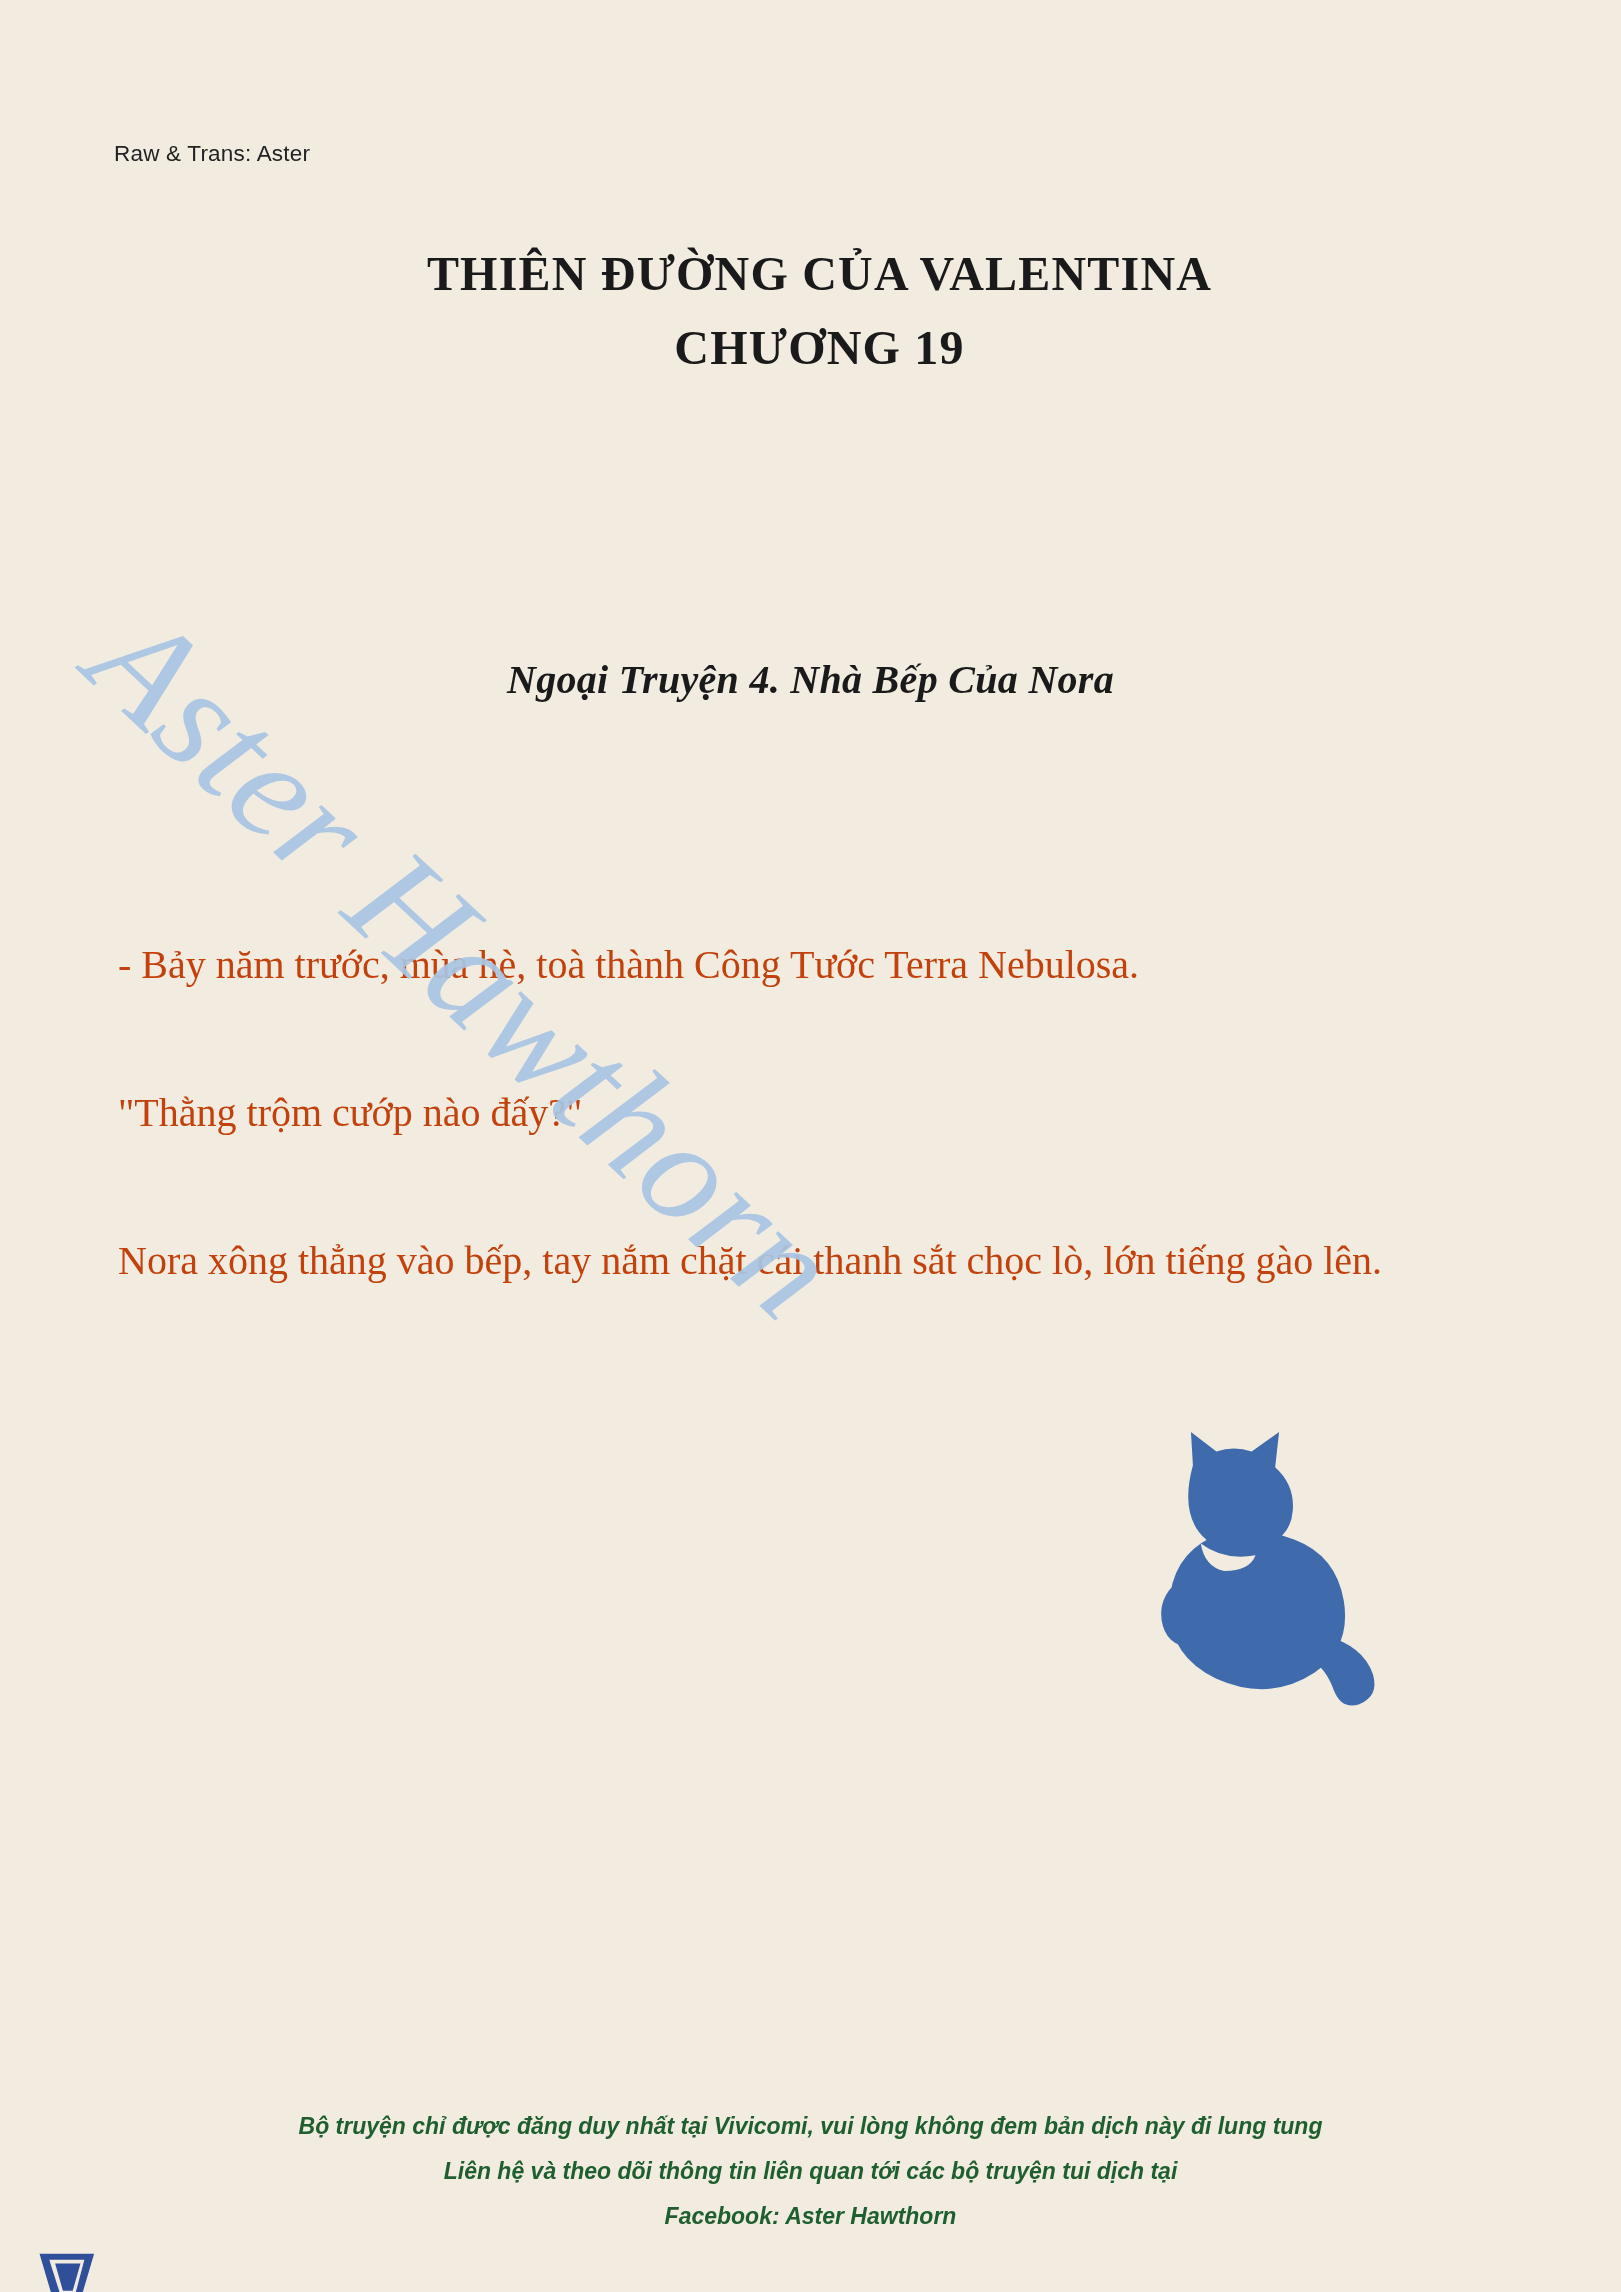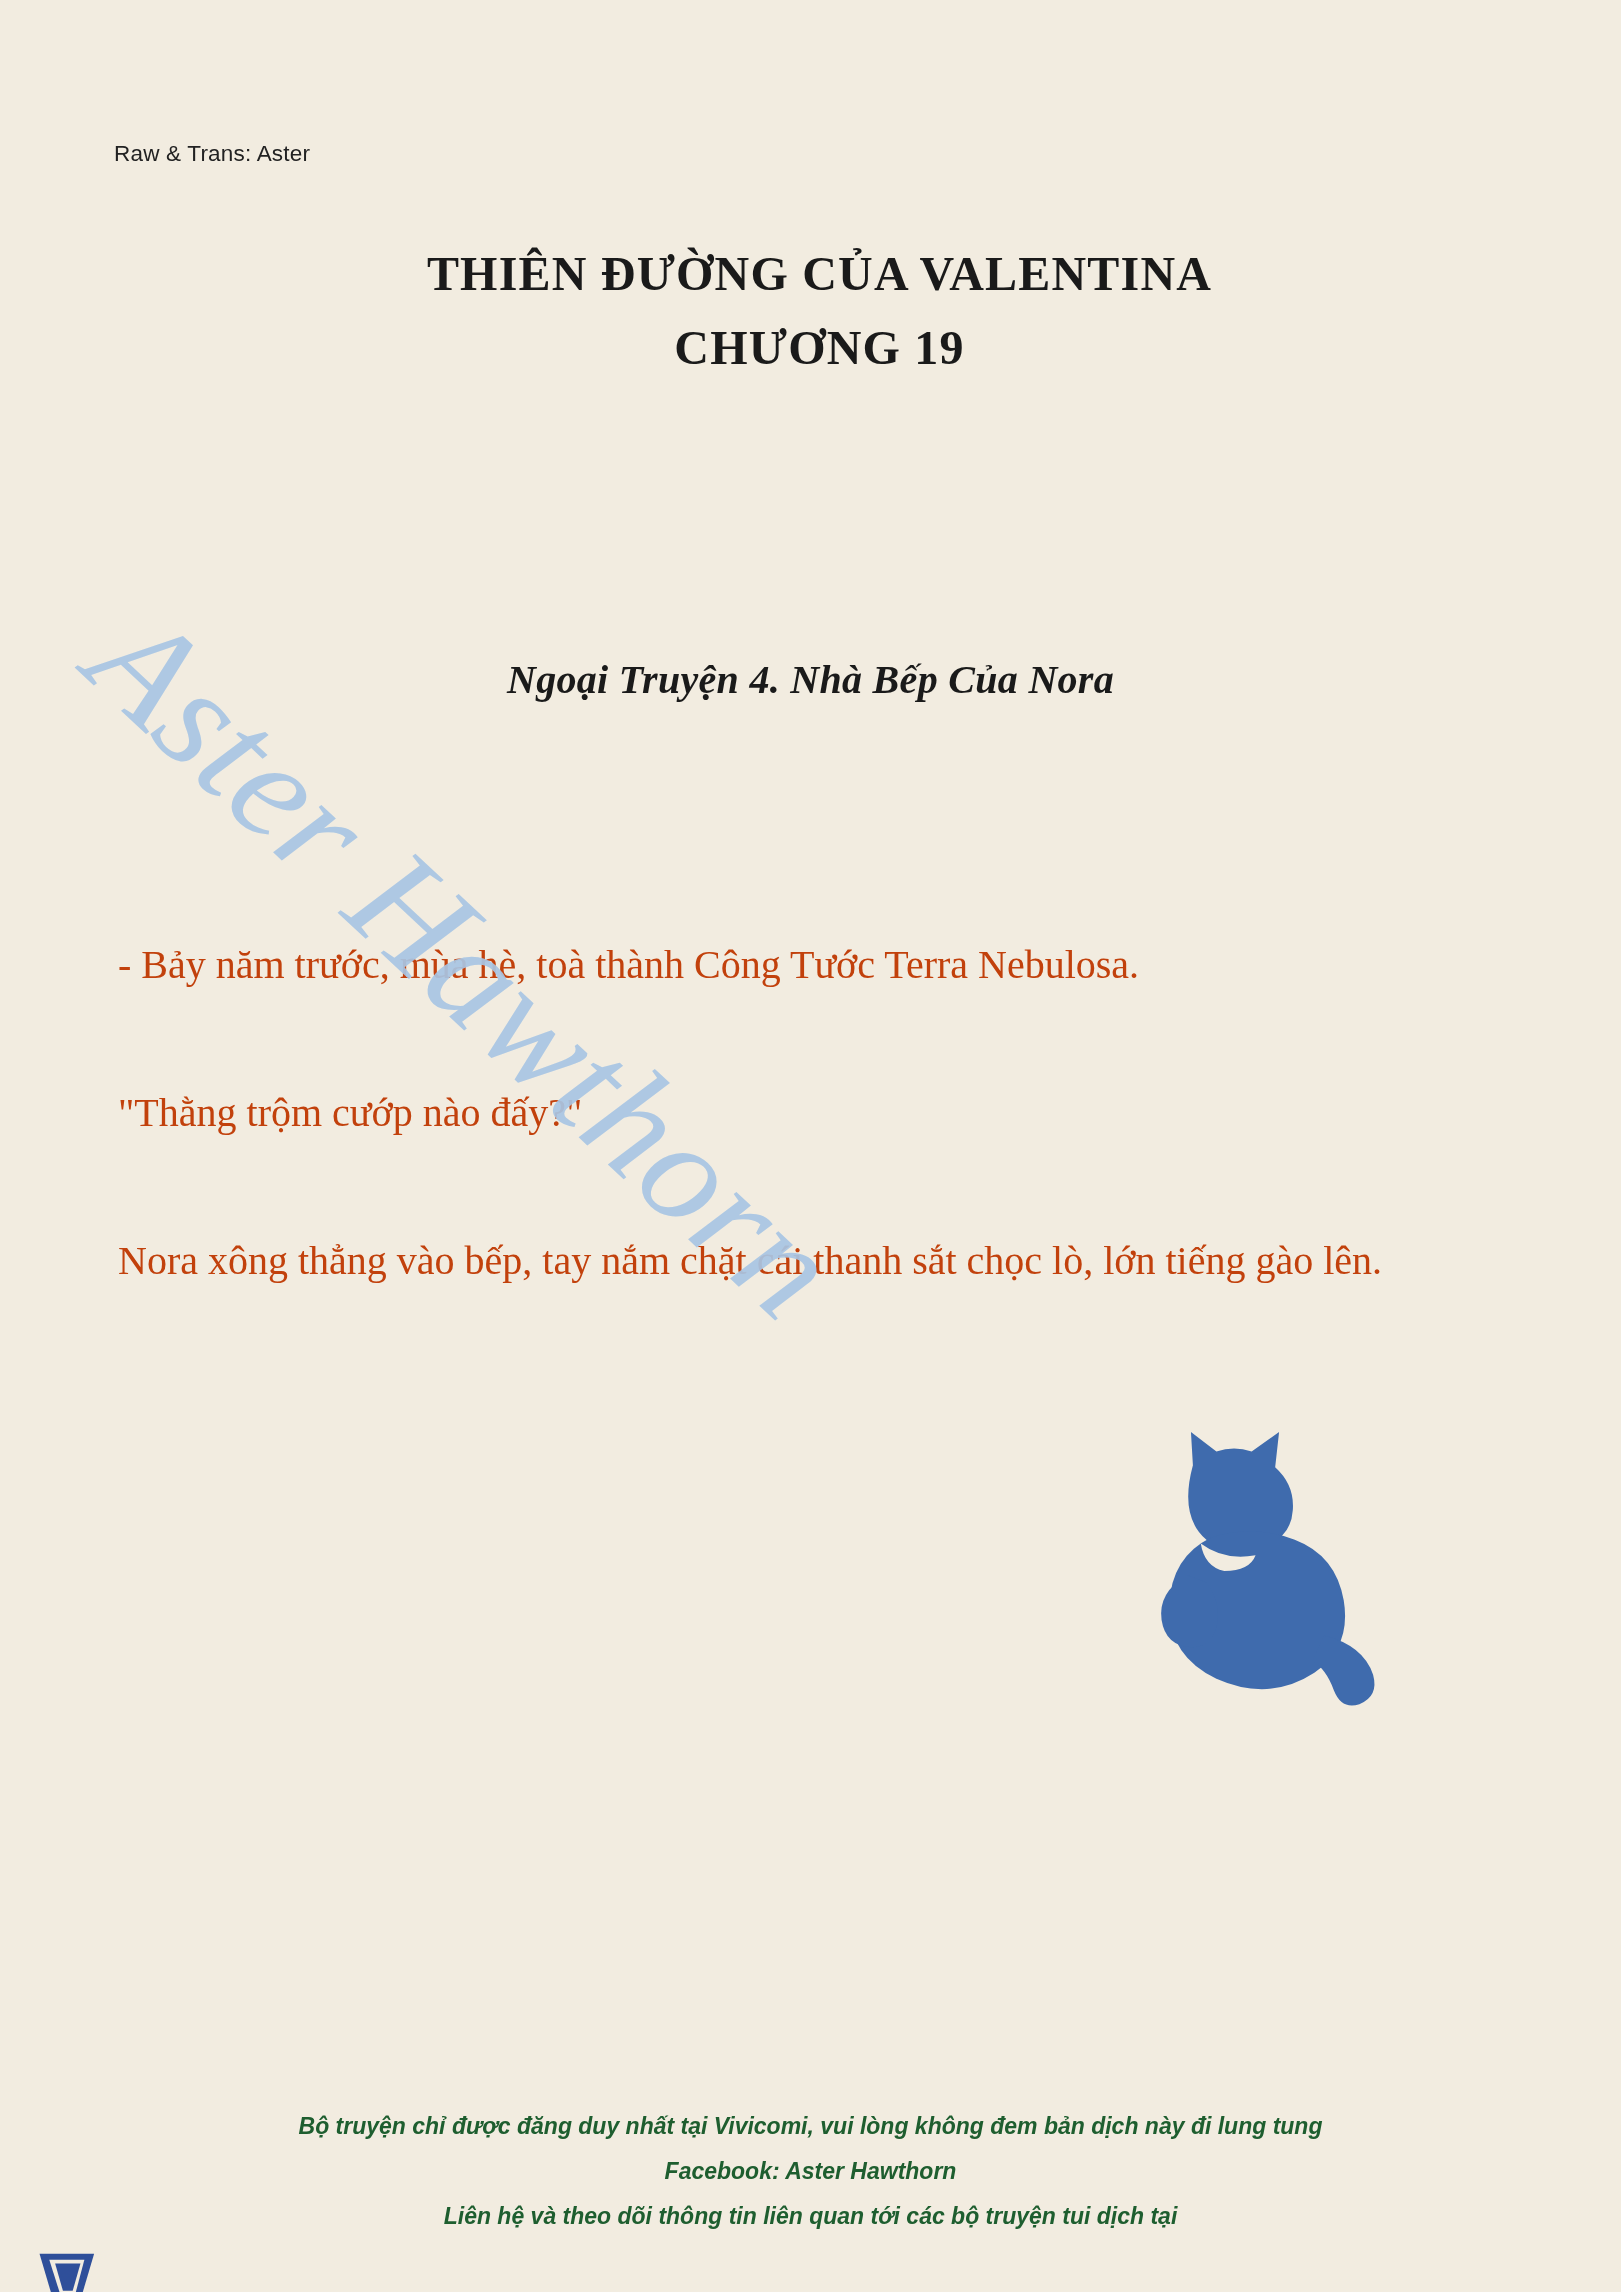--- a/index.html
+++ b/index.html
@@ -181,22 +181,22 @@
       </g>
       <g fill="#f2ece0">
 
         <path d="M70 118 Q94 136 126 130 Q120 146 94 146 Q74 142 70 118 Z"></path>
       </g>
     </svg>
   </div>
 
   <div class="footer-notes">
     <div>Bộ truyện chỉ được đăng duy nhất tại Vivicomi, vui lòng không đem bản dịch này đi lung tung</div>
+    <div>Liên hệ và theo dõi thông tin liên quan tới các bộ truyện tui dịch tại</div>
     <div>Facebook: Aster Hawthorn</div>
-    <div>Liên hệ và theo dõi thông tin liên quan tới các bộ truyện tui dịch tại</div>
   </div>
 
   <div class="logo">
     <svg viewBox="0 0 250 80" width="245" height="78" aria-hidden="true">
       <g>
         <path d="M4 8 L60 8 L44 62 L20 62 Z" fill="#2f4f9a"></path>
         <path d="M14 14 L50 14 L40 52 L26 52 Z" fill="#f2ece0"></path>
         <path d="M20 18 L46 18 L38 46 L28 46 Z" fill="#2f4f9a"></path>
       </g>
     </svg>

